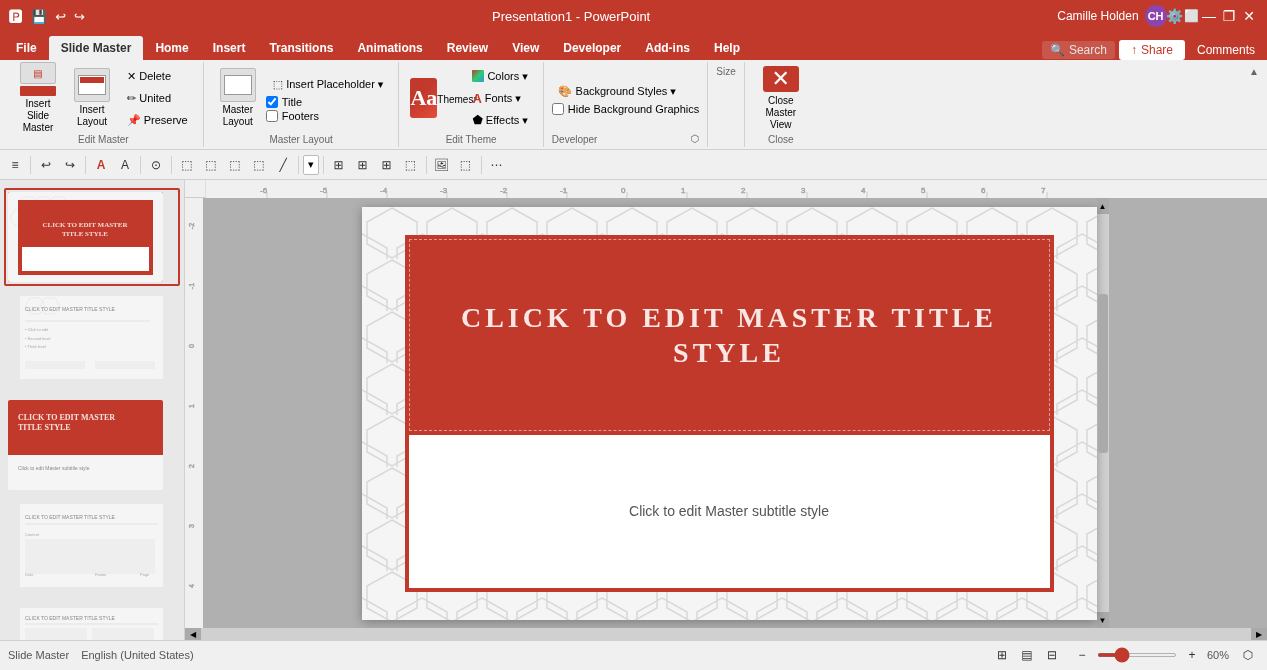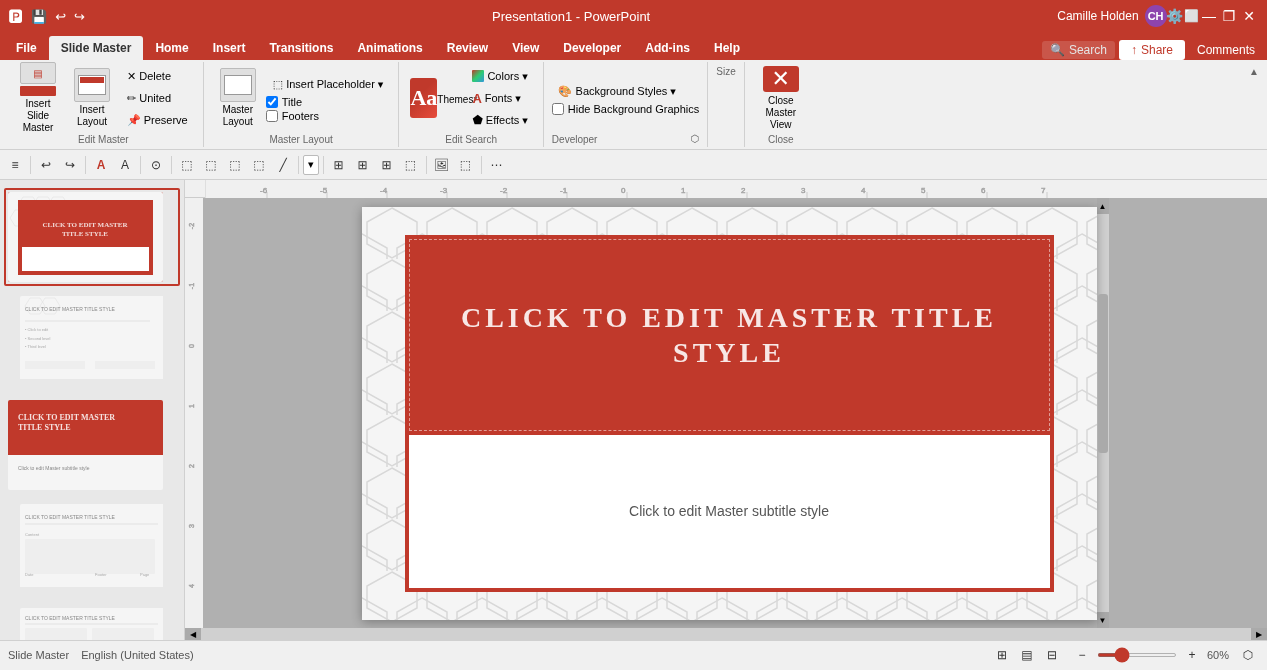--- a/index.html
+++ b/index.html
@@ -452,21 +452,21 @@
         <div class="ribbon-btn-small">
           <span style="font-size:13px;font-weight:bold;color:#c0392b;">A</span>
           <span>Fonts ▾</span>
         </div>
         <div class="ribbon-btn-small">
           <span style="font-size:12px;">⬟</span>
           <span>Effects ▾</span>
         </div>
       </div>
     </div>
-    <div class="ribbon-group-label">Edit Search</div>
+    <div class="ribbon-group-label">Edit Theme</div>
   </div>
 
   <div class="ribbon-group">
     <div class="ribbon-group-content">
       <div class="ribbon-col">
         <div class="ribbon-btn-small">
           <span>🎨</span>
           <span>Background Styles ▾</span>
         </div>
         <div class="checkbox-row">

